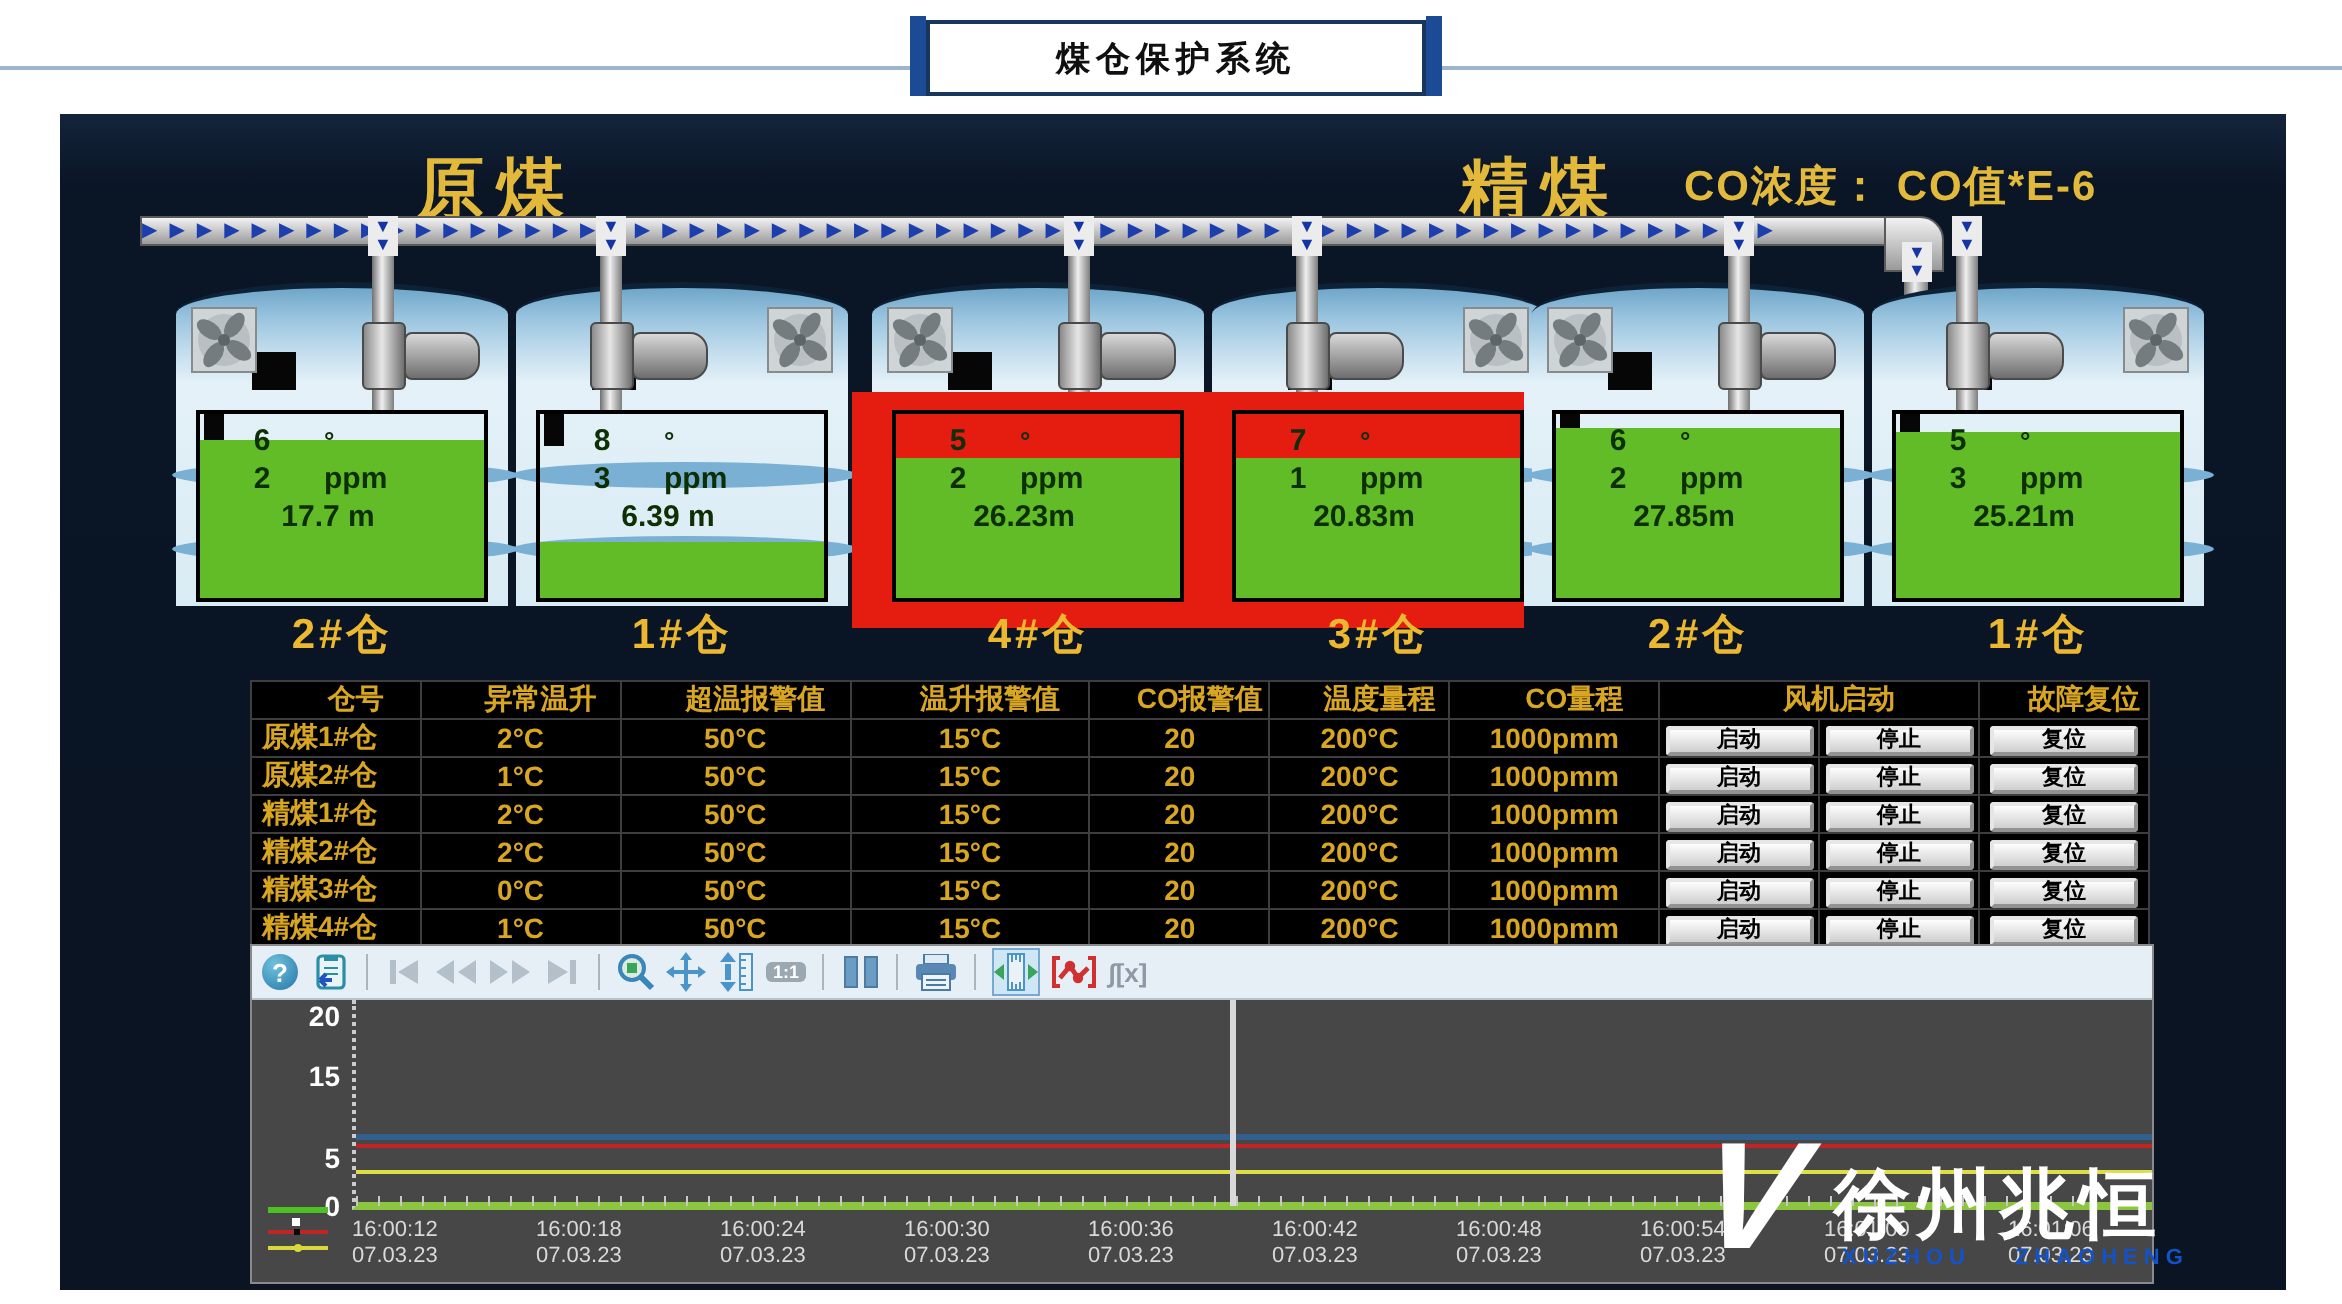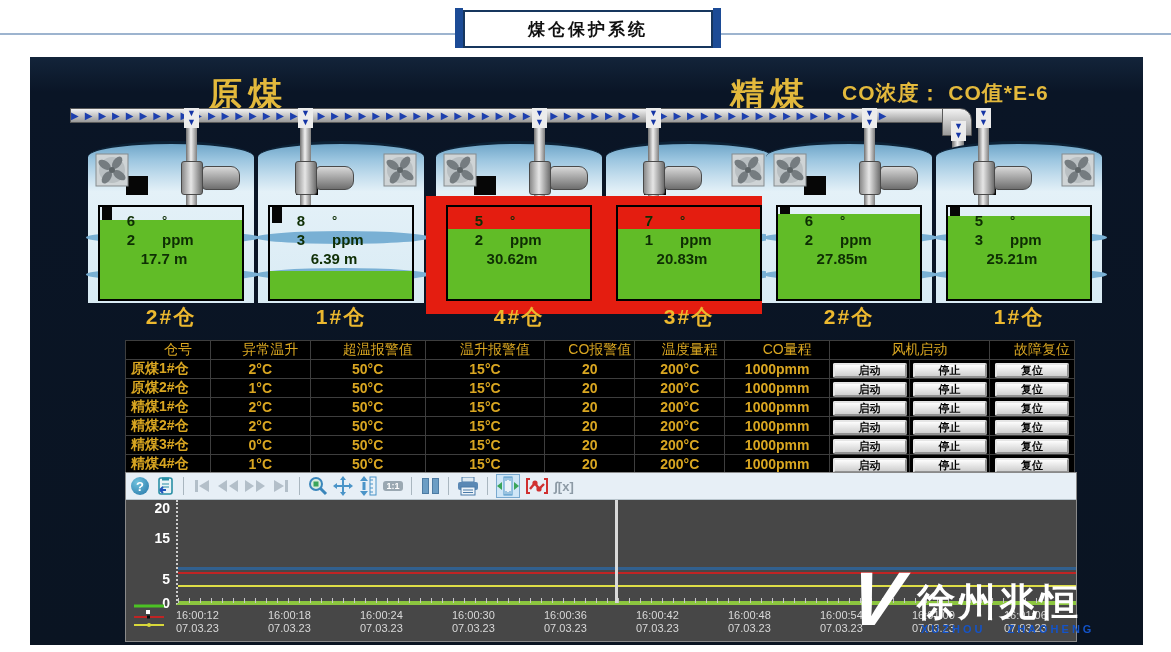--- a/index.html
+++ b/index.html
@@ -60,21 +60,21 @@
   .vrow .v{width:62px;text-align:center;}
   .vrow .unit{text-align:left;}
   .vrow .unit.deg{font-size:13px;}
   .vrow.lvl{justify-content:center;padding-right:14px;}
   .tank-label{position:absolute;top:168px;width:100%;text-align:center;z-index:4;
               color:#ecb82f;font-weight:bold;font-size:21px;letter-spacing:2px;}
   
   #param-table{position:absolute;left:95px;top:283px;width:950px;border-collapse:collapse;
                background:#000;color:#d9a621;font-weight:bold;font-size:14px;}
   #param-table td,#param-table th{border:1px solid #3e3e3e;padding:0;height:17px;text-align:center;white-space:nowrap;}
-  #param-table th{font-weight:normal;padding-left:20px;}
+  #param-table th{font-weight:bold;padding-left:20px;}
   #param-table td.name{text-align:left;padding-left:5px;}
   .hmi-btn{width:74px;height:15px;font-size:11px;font-weight:bold;line-height:11px;color:#000;
            background:linear-gradient(180deg,#fdfdfd,#cfcfcf);border:2px outset #e6e6e6;border-radius:2px;
            font-family:"Liberation Sans",sans-serif;cursor:pointer;padding:0;}
   
   #chart{position:absolute;left:95px;top:415px;width:950px;height:168px;border:1px solid #8a8a8a;background:#474747;}
   #chart-toolbar{height:26px;background:#e7eff6;display:flex;align-items:center;gap:5px;padding:0 4px;border-bottom:1px solid #b8c4cc;}
   .tbtn{display:flex;align-items:center;justify-content:center;min-width:20px;height:22px;cursor:pointer;}
   .tbtn.active{background:#cfe6f7;border:1px solid #79a9cf;}
   .tsep{width:1px;height:18px;background:#a9b6bf;margin:0 3px;}
@@ -232,21 +232,21 @@
           <div class="vfill" style="height: 76%;"></div>
           <div class="vals">
             <div class="vrow">
                 <span class="v">5</span>
                 <span class="unit deg">°</span>
               </div>
             <div class="vrow">
                 <span class="v">2</span>
                 <span class="unit">ppm</span>
               </div>
-            <div class="vrow lvl">30.62m</div>
+            <div class="vrow lvl">26.23m</div>
           </div>
         </div>
         <div class="tank-label">4#仓</div>
       </div>
 
       <div class="tank fan-right">
         <div class="tank-body">
             <div class="stripe s1"></div>
             <div class="stripe s2"></div>
             <div class="sensor sa"></div>

